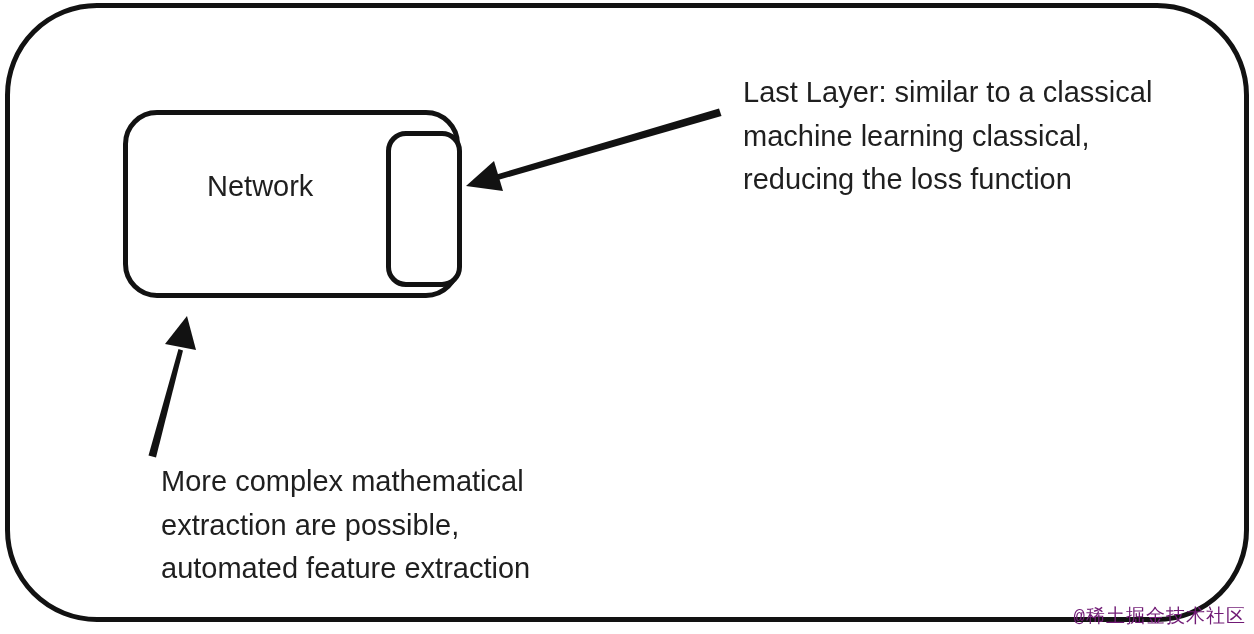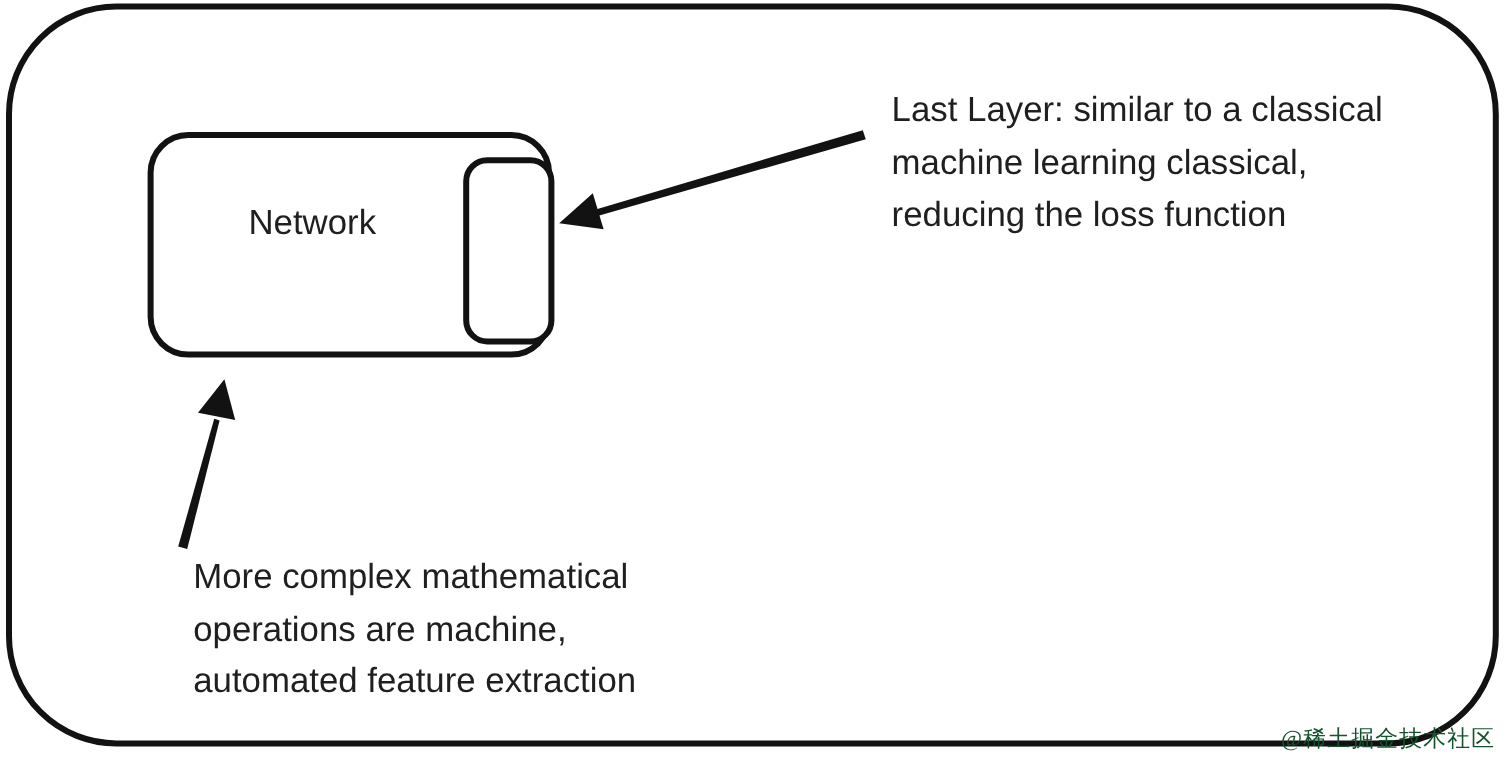--- a/index.html
+++ b/index.html
@@ -79,22 +79,22 @@
     width: 1254px;
     height: 634px;
     pointer-events: none;
   }
   .watermark {
     position: absolute;
     right: 8px;
     bottom: 5px;
     font-size: 19px;
     letter-spacing: 1px;
-    color: #14532d;
-    font-family: Liberation Serif, serif;
+    color: #701a75;
+    font-family: Liberation Mono, monospace;
     z-index: 5;
   }
 </style>
 </head>
 <body>
 
 <div class="canvas">
 
   <div class="outer-frame"></div>
 
@@ -107,21 +107,21 @@
   </div>
 
   <div class="text-block annotation-last-layer">
     <span>Last Layer: similar to a classical</span>
     <span>machine learning classical,</span>
     <span>reducing the loss function</span>
   </div>
 
   <div class="text-block annotation-complexity">
     <span>More complex mathematical</span>
-    <span>operations are machine,</span>
+    <span>extraction are possible,</span>
     <span>automated feature extraction</span>
   </div>
 
   <svg class="arrow-layer" viewBox="0 0 1254 634" xmlns="http://www.w3.org/2000/svg">
 
     <g>
       <polygon points="719,108.5 721.5,116 498,180 496.5,174.5" fill="#121212"></polygon>
       <polygon points="466,186 494,161 503,191" fill="#121212"></polygon>
     </g>
 

